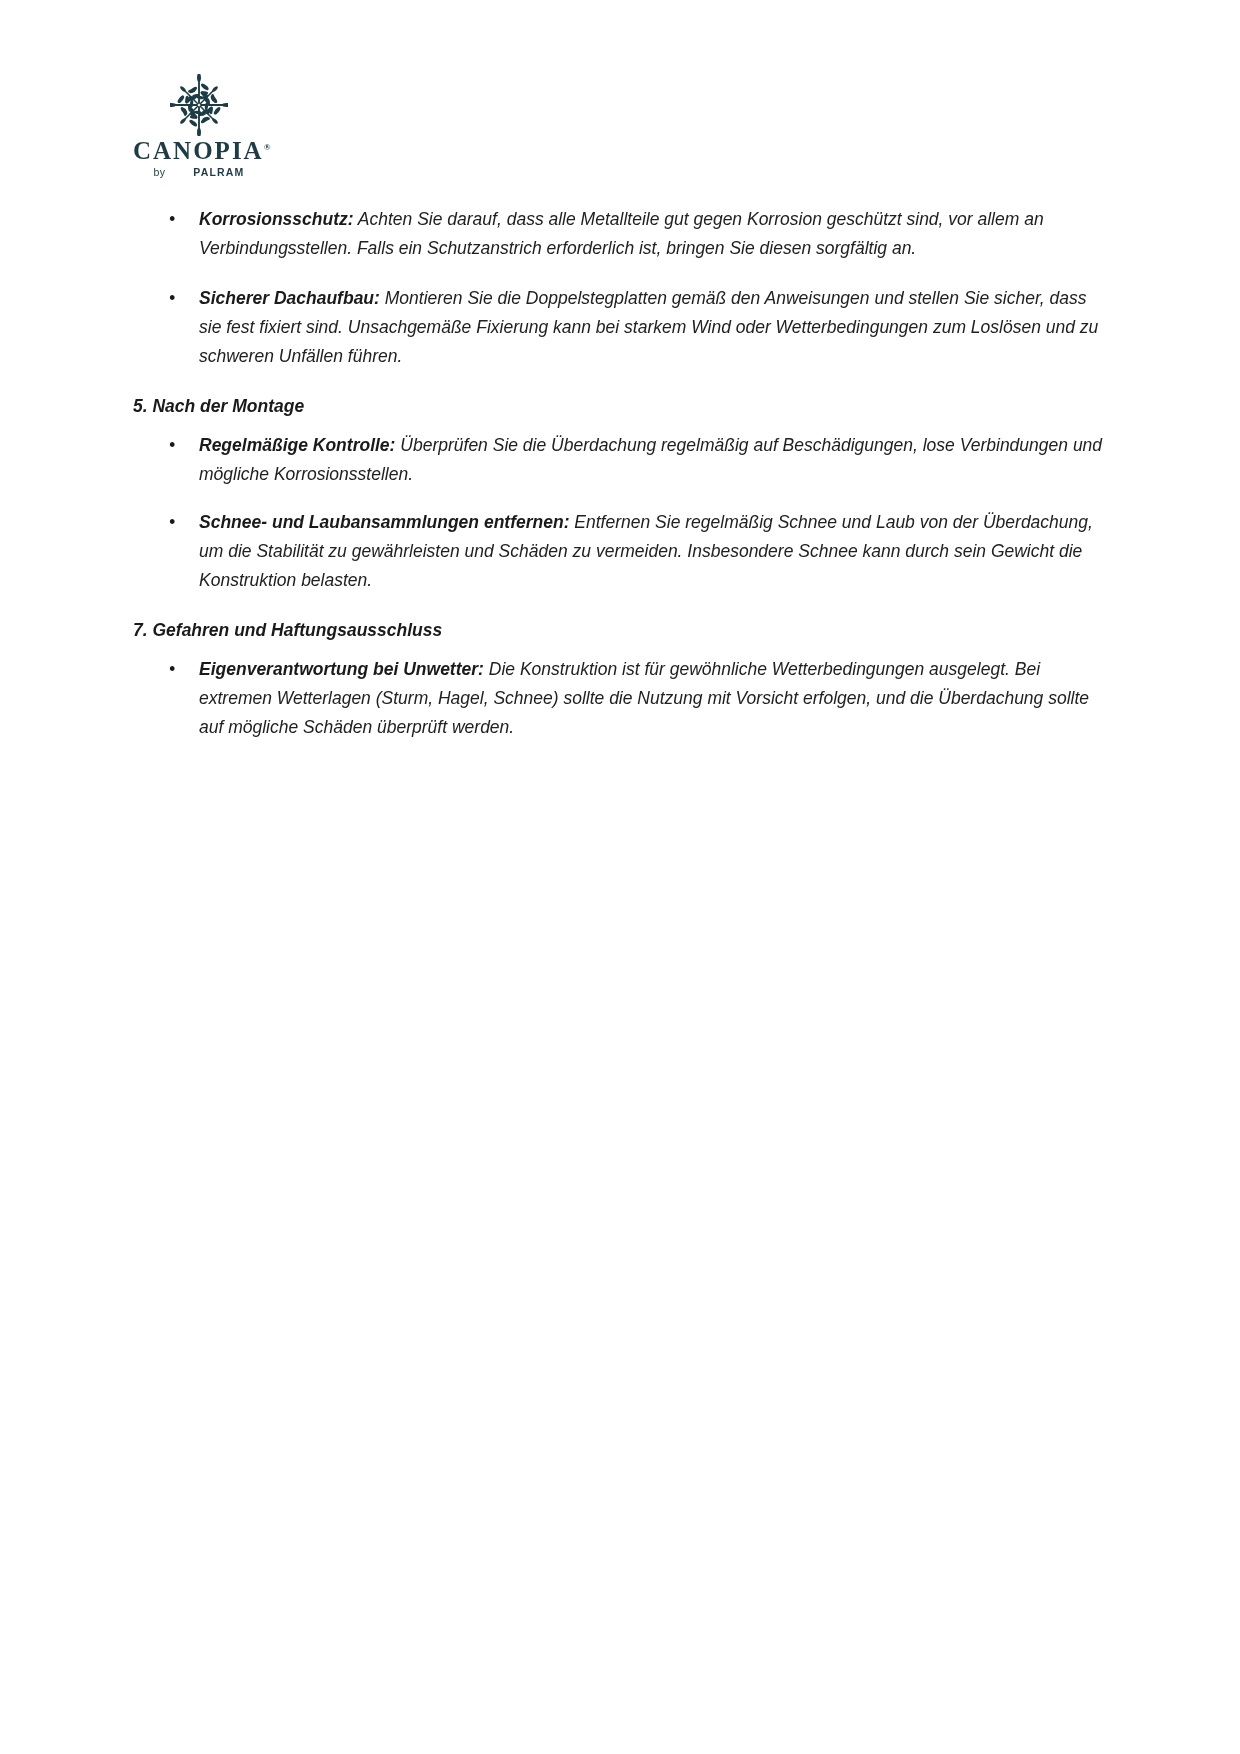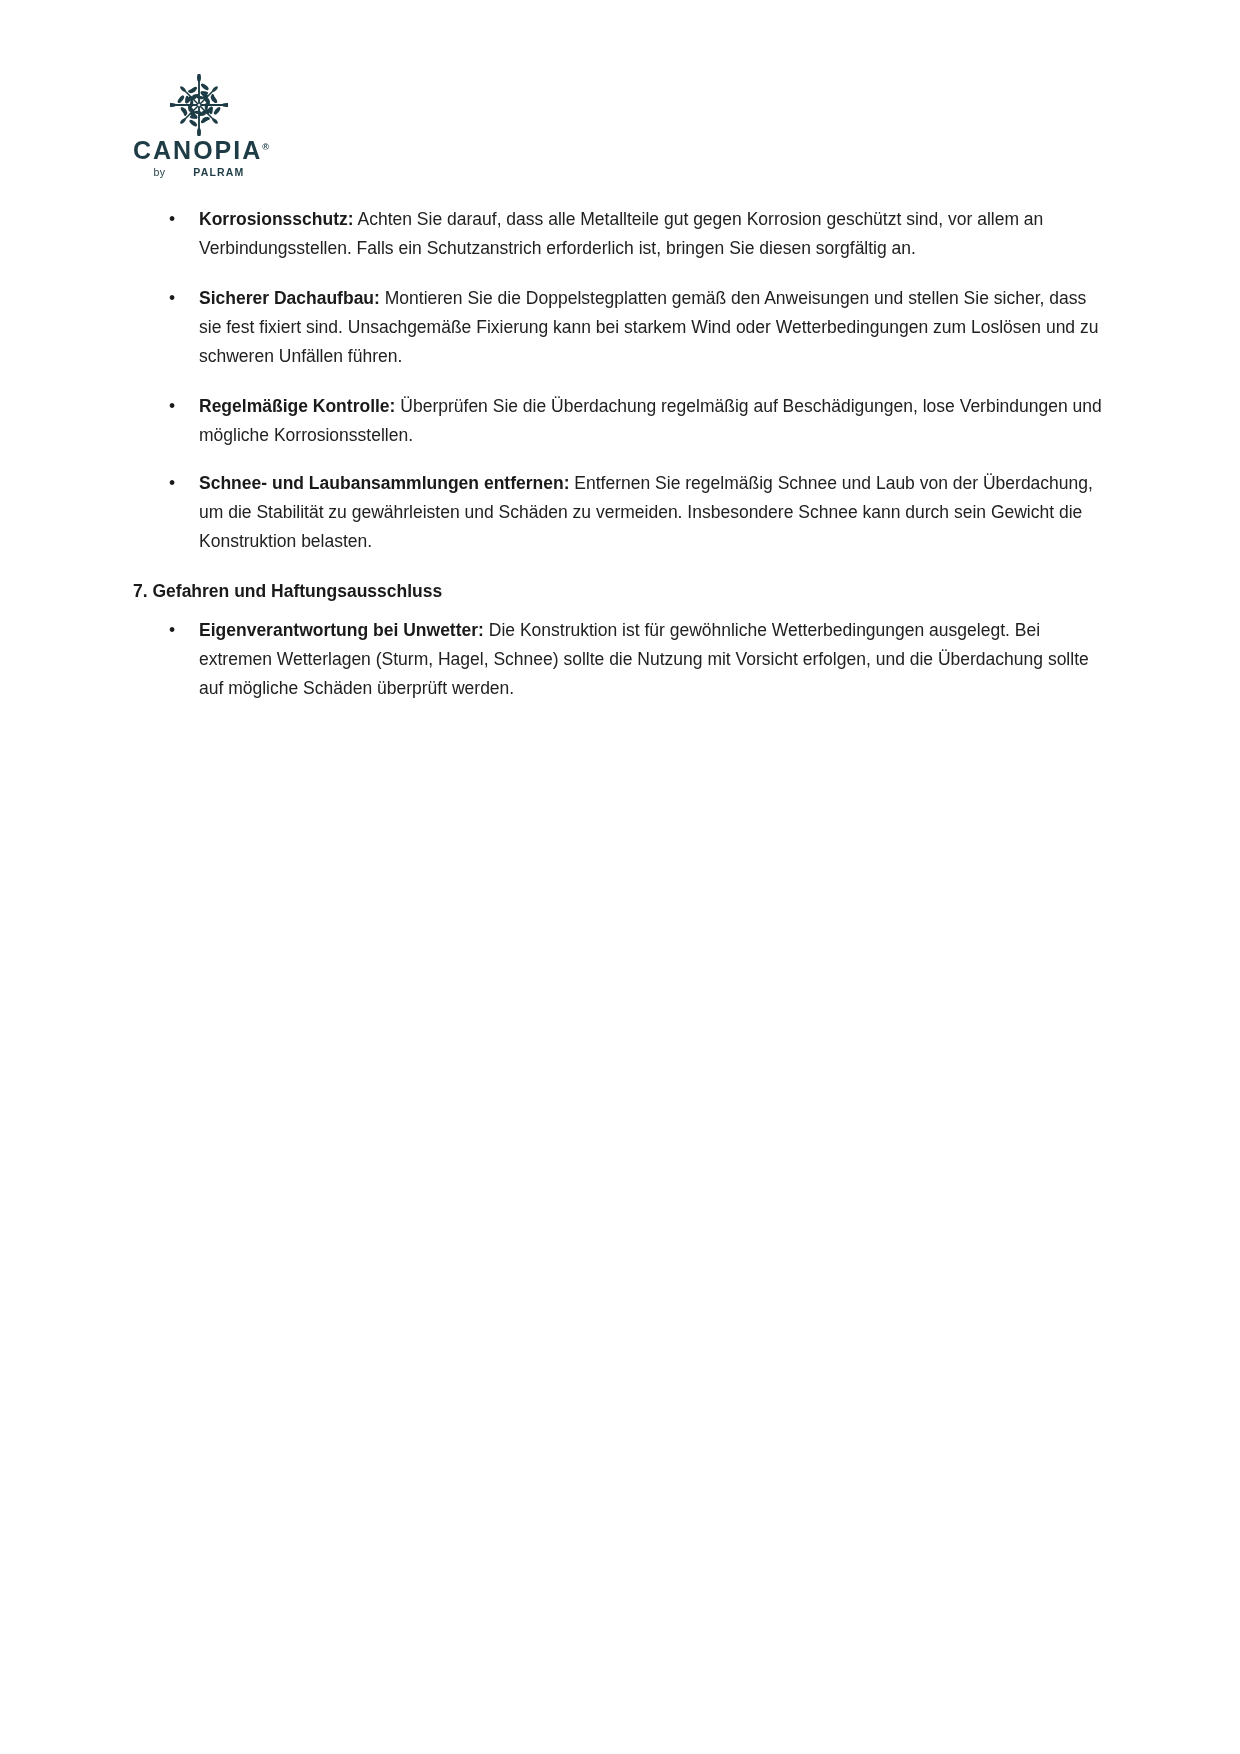--- a/index.html
+++ b/index.html
@@ -35,20 +35,21 @@
     margin: 0 auto 2px auto;
     width: 58px;
     height: 62px;
   }
   .brand-line {
     font-weight: 700;
     font-size: 25px;
     letter-spacing: 2px;
     line-height: 1.0;
     white-space: nowrap;
+    font-family: Liberation Serif, serif;
   }
   .brand-reg {
     font-size: 9px;
     vertical-align: super;
     letter-spacing: 0;
   }
   .byline {
     margin-top: 3px;
     font-size: 10.5px;
     letter-spacing: 0.6px;
@@ -57,20 +58,21 @@
   .byline .b-by { font-weight: 400; }
   .byline .b-brand { font-weight: 700; letter-spacing: 1.2px; margin-left: 24px; }
   
   .doc {
     position: absolute;
     top: 205px;
     left: 133px;
     width: 975px;
     font-size: 17.5px;
     line-height: 29px;
+    font-style: italic;
   }
   .doc h2 {
     font-size: 17.5px;
     line-height: 29px;
     font-weight: 700;
     margin: 0 0 10px 0;
     color: #1a1a1a;
   }
   .doc ul {
     list-style: none;
@@ -146,20 +148,21 @@
     <section class="section-block">
       <ul>
         <li>
           <span class="bullet-lead">Sicherer Dachaufbau:</span>
           <span>Montieren Sie die Doppelstegplatten gemäß den Anweisungen und stellen Sie sicher, dass sie fest fixiert sind. Unsachgemäße Fixierung kann bei starkem Wind oder Wetterbedingungen zum Loslösen und zu schweren Unfällen führen.</span>
         </li>
       </ul>
     </section>
 
     <section class="section-block">
+      <h2>5. Nach der Montage</h2>
       <ul>
         <li>
           <span class="bullet-lead">Regelmäßige Kontrolle:</span>
           <span>Überprüfen Sie die Überdachung regelmäßig auf Beschädigungen, lose Verbindungen und mögliche Korrosionsstellen.</span>
         </li>
         <li>
           <span class="bullet-lead">Schnee- und Laubansammlungen entfernen:</span>
           <span>Entfernen Sie regelmäßig Schnee und Laub von der Überdachung, um die Stabilität zu gewährleisten und Schäden zu vermeiden. Insbesondere Schnee kann durch sein Gewicht die Konstruktion belasten.</span>
         </li>
       </ul>

